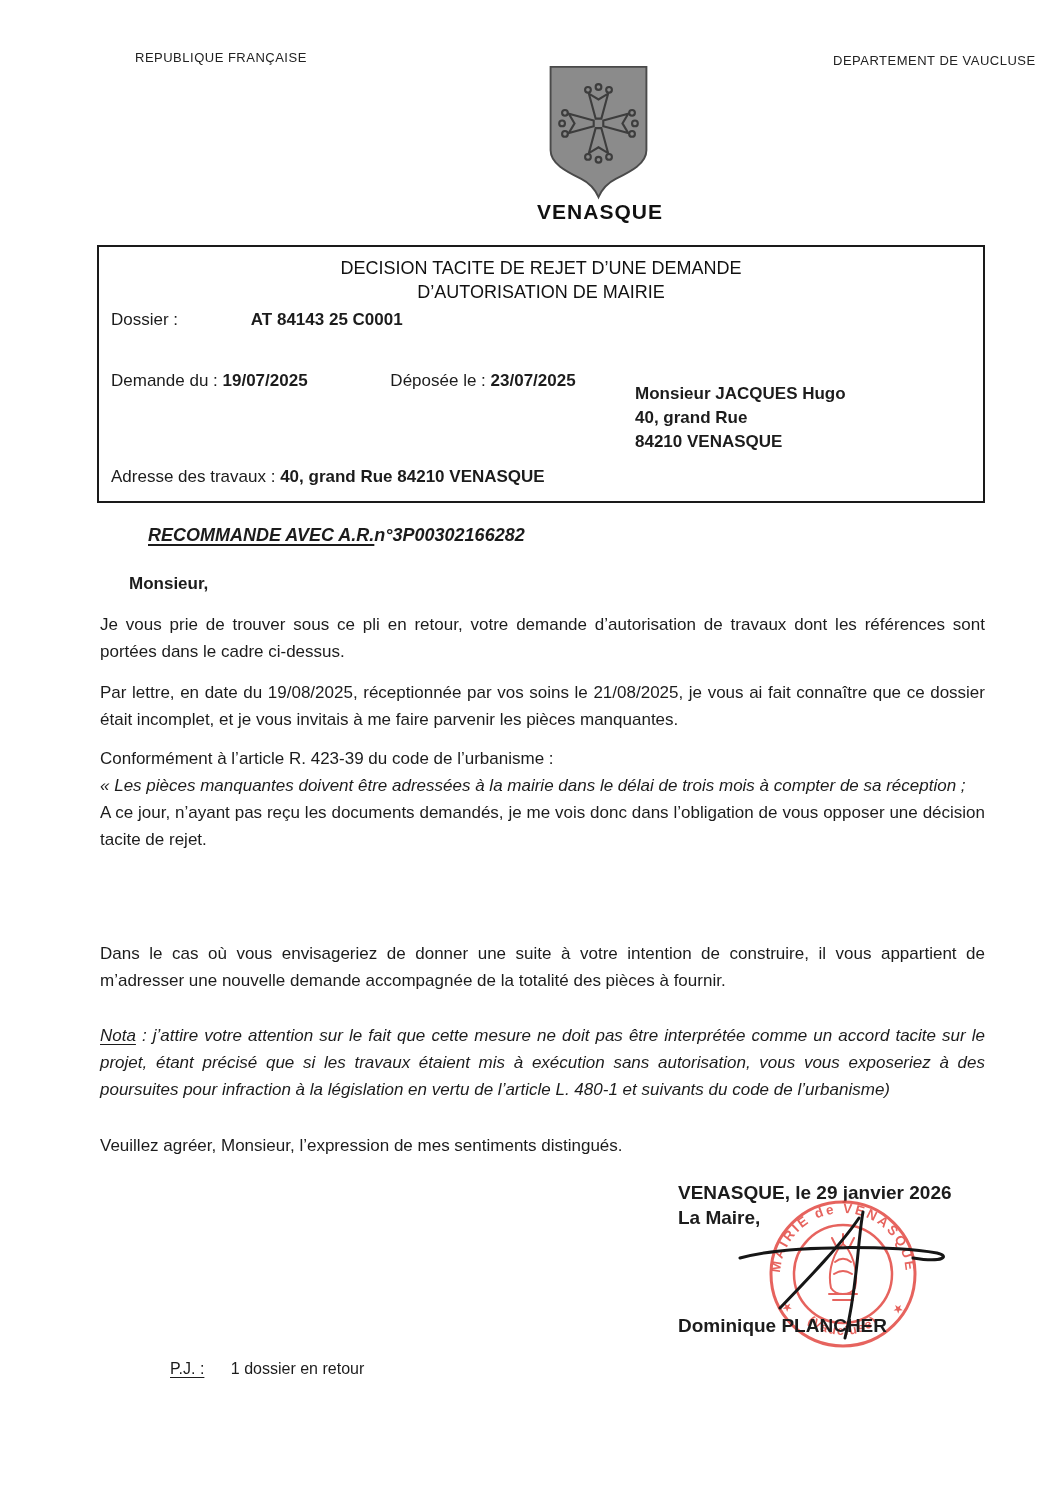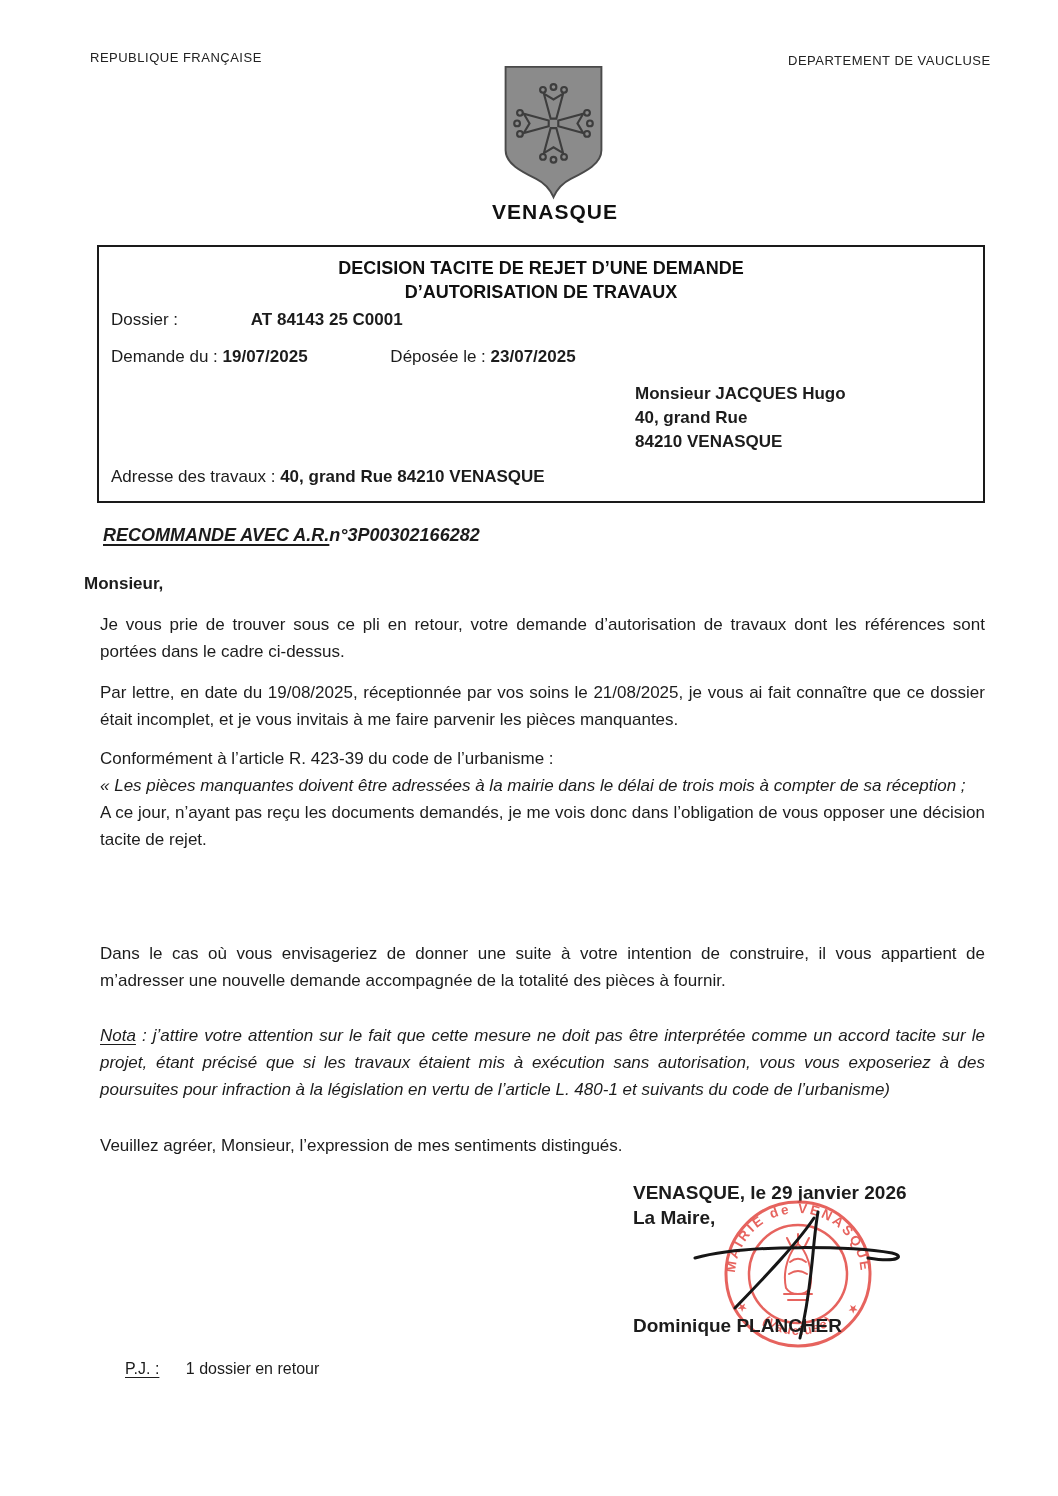--- a/index.html
+++ b/index.html
@@ -4,29 +4,29 @@
 <style>
   html,body{margin:0;padding:0;background:#ffffff;}
   .page{
     position:relative;
     width:1058px;height:1496px;
     background:#ffffff;
     font-family:"Liberation Sans", sans-serif;
     color:#1c1c1c;
     overflow:hidden;
   }
-  .abs{position:absolute;}
+  .abs{position:absolute;margin-left:45px;}
   .small-caps-head{font-size:13px;letter-spacing:.5px;color:#222;}
   .commune-name{font-size:21px;font-weight:bold;letter-spacing:1px;color:#111;}
   
   .dossier-box{
     position:absolute;left:97px;top:245px;width:884px;height:254px;
     border:2px solid #1a1a1a;background:#fff;
   }
-  .box-title{margin-top:9px;text-align:center;font-weight:bold;font-size:18px;line-height:24px;color:#111;}
+  .box-title{margin-top:9px;text-align:center;font-weight:normal;font-size:18px;line-height:24px;color:#111;}
   .box-row{position:absolute;left:12px;font-size:17px;}
   .lbl{font-weight:normal;}
   .val{font-weight:bold;}
   .addressee{position:absolute;left:536px;top:135px;font-size:17px;font-weight:bold;line-height:24px;}
   
   .body-text{font-size:17px;line-height:27px;text-align:justify;}
   .letter-col{position:absolute;left:100px;width:885px;}
   .italic{font-style:italic;}
   .bold{font-weight:bold;text-align:center;}
   .ul-thick{text-decoration:underline;text-decoration-thickness:2px;text-underline-offset:3px;}
@@ -72,27 +72,27 @@
             <circle cx="60" cy="26" r="3"></circle>
         </g>
       </g>
     </svg>
   </div>
   <div class="abs commune-name" style="left:0;top:200px;width:1110px;text-align:center;">VENASQUE</div>
 
   <div class="dossier-box">
     <div class="box-title">
       <div>DECISION TACITE DE REJET D’UNE DEMANDE</div>
-      <div>D’AUTORISATION DE TRAVAUX</div>
+      <div>D’AUTORISATION DE MAIRIE</div>
     </div>
     <div class="box-row" style="top:63px;">
       <span class="lbl">Dossier :</span>
       <span class="val" style="margin-left:68px;">AT 84143 25 C0001</span>
     </div>
-    <div class="box-row" style="top:100px;">
+    <div class="box-row" style="top:124px;">
       <span class="lbl">Demande du :</span>
       <span class="val">19/07/2025</span>
       <span class="lbl" style="margin-left:78px;">Déposée le :</span>
       <span class="val">23/07/2025</span>
     </div>
     <div class="addressee">
       <div>Monsieur JACQUES Hugo</div>
       <div>40, grand Rue</div>
       <div>84210 VENASQUE</div>
     </div>

